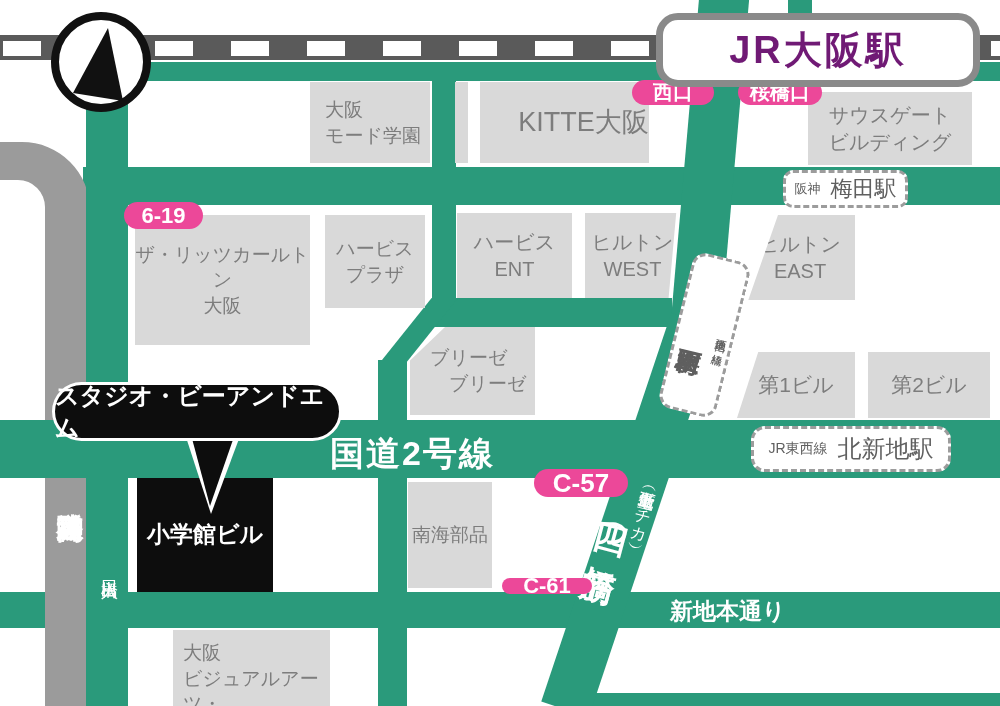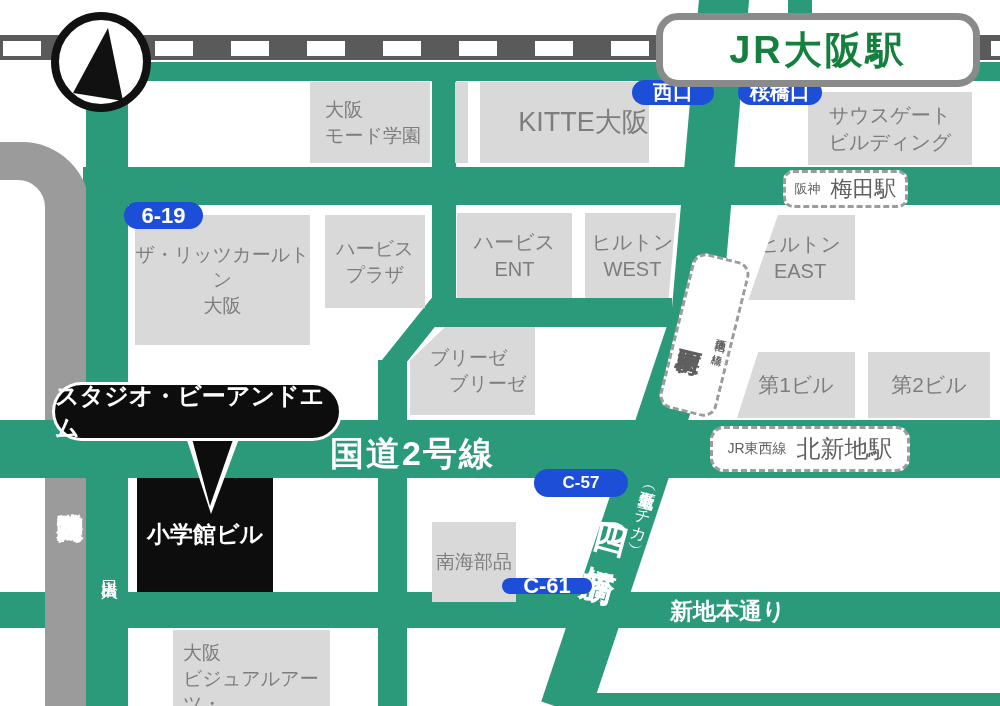--- a/index.html
+++ b/index.html
@@ -5,21 +5,21 @@
   html,body{margin:0;padding:0;background:#fff;}
   #map{position:relative;width:1000px;height:706px;overflow:hidden;background:#fff;
        font-family:"Liberation Sans",sans-serif;}
   .abs{position:absolute;}
   .road{position:absolute;background:#2A9A7B;}
   .rail{position:absolute;background:#5A5A5A;}
   .dash{position:absolute;background:#fff;}
   .bldg{position:absolute;background:#D9D9D9;color:#7D7D7D;display:flex;align-items:center;
         justify-content:center;text-align:center;white-space:pre-line;font-size:19px;line-height:1.35;}
   .bldg.left{justify-content:flex-start;text-align:left;}
-  .pill{position:absolute;background:#1d4ed8;color:#fff;border-radius:999px;display:flex;
+  .pill{position:absolute;background:#ec4899;color:#fff;border-radius:999px;display:flex;
         align-items:center;justify-content:center;font-weight:bold;font-size:20px;}
   .sta{position:absolute;background:#fff;border:3px dashed #9C9C9C;border-radius:12px;display:flex;
        align-items:center;justify-content:center;color:#5F5F5F;box-sizing:border-box;gap:10px;}
   .rlabel{position:absolute;color:#fff;font-weight:bold;white-space:nowrap;}
   .vtext{writing-mode:vertical-rl;}
   .upright{text-orientation:upright;}
 </style>
 </head>
 <body>
 
@@ -87,21 +87,21 @@
   <div class="bldg" style="left:745px;top:215px;width:110px;height:85px;font-size:20px;clip-path:polygon(30% 0,100% 0,100% 100%,3% 100%);">
        <span>ヒルトン
 EAST</span></div>
   <div class="bldg left" style="left:410px;top:327px;width:125px;height:88px;padding-left:20px;box-sizing:border-box;clip-path:polygon(0 38%,28% 0,100% 0,100% 100%,0 100%);">
        <span>ブリーゼ
 　ブリーゼ</span></div>
   <div class="bldg" style="left:737px;top:352px;width:118px;height:66px;font-size:21px;clip-path:polygon(18% 0,100% 0,100% 100%,0 100%);">
        <span>第1ビル</span></div>
   <div class="bldg" style="left:868px;top:352px;width:122px;height:66px;font-size:21px;">
        <span>第2ビル</span></div>
-  <div class="bldg" style="left:432px;top:482px;width:84px;height:80px;margin-top:40px;">
+  <div class="bldg" style="left:408px;top:482px;width:84px;height:106px;">
        <span>南海部品</span></div>
   <div class="bldg left" style="left:173px;top:630px;width:157px;height:76px;padding-left:10px;box-sizing:border-box;align-items:flex-start;padding-top:10px;">
        <span>大阪
 ビジュアルアーツ・
 アカデミー</span></div>
   <div class="bldg" style="left:137px;top:478px;width:136px;height:114px;background:#0D0D0D;color:#fff;font-size:23px;font-weight:bold;">
        <span>小学館ビル</span></div>
 
   <svg class="abs" style="left:175px;top:425px;" width="75" height="95" viewBox="0 0 75 95">
     <polygon points="8,3 68,3 36,89" fill="#fff"></polygon>
@@ -110,37 +110,37 @@
 
   <div class="abs" style="left:52px;top:382px;width:290px;height:59px;background:#0D0D0D;border:3px solid #fff;border-radius:30px;
               box-sizing:border-box;display:flex;align-items:center;justify-content:center;color:#fff;font-weight:bold;font-size:24px;">
     <span>スタジオ・ビーアンドエム</span>
   </div>
 
   <div class="sta" style="left:783px;top:170px;width:125px;height:38px;border-radius:10px;">
     <span style="font-size:13px;">阪神</span>
     <span style="font-size:22px;">梅田駅</span>
   </div>
-  <div class="sta" style="left:710px;top:426px;width:200px;height:46px;border-radius:14px;">
+  <div class="sta" style="left:751px;top:426px;width:200px;height:46px;border-radius:14px;">
     <span style="font-size:14px;">JR東西線</span>
     <span style="font-size:24px;">北新地駅</span>
   </div>
   <div class="sta" style="left:675px;top:255px;width:59px;height:160px;border-radius:14px;transform:rotate(14deg);gap:3px;">
     <span class="vtext" style="font-size:24px;font-weight:bold;">西梅田駅</span>
     <span class="vtext" style="font-size:11px;">地下鉄 四つ橋線</span>
   </div>
 
   <div class="pill" style="left:124px;top:202px;width:79px;height:27px;font-size:22px;">6-19</div>
   <div class="pill" style="left:632px;top:80px;width:82px;height:25px;">西口</div>
   <div class="pill" style="left:738px;top:80px;width:84px;height:25px;">桜橋口</div>
-  <div class="pill" style="left:534px;top:469px;width:94px;height:28px;font-size:17px;">C-57</div>
+  <div class="pill" style="left:534px;top:469px;width:94px;height:28px;font-size:26px;">C-57</div>
   <div class="pill" style="left:502px;top:578px;width:90px;height:16px;font-size:22px;">C-61</div>
 
   <div class="abs" style="left:656px;top:13px;width:324px;height:74px;background:#fff;border:7px solid #8A8A8A;border-radius:22px;
-              box-sizing:border-box;display:flex;align-items:center;justify-content:center;color:#15803d;font-size:38px;font-weight:bold;letter-spacing:3px;">
+              box-sizing:border-box;display:flex;align-items:center;justify-content:center;color:#701a75;font-size:38px;font-weight:bold;letter-spacing:3px;">
     <span>JR大阪駅</span>
   </div>
 
   <svg class="abs" style="left:46px;top:7px;" width="110" height="110" viewBox="0 0 110 110">
     <circle cx="55" cy="55" r="46" fill="#fff" stroke="#111" stroke-width="8"></circle>
     <polygon points="62,21 27,86 77,94" fill="#111"></polygon>
   </svg>
 
 </div>
 

